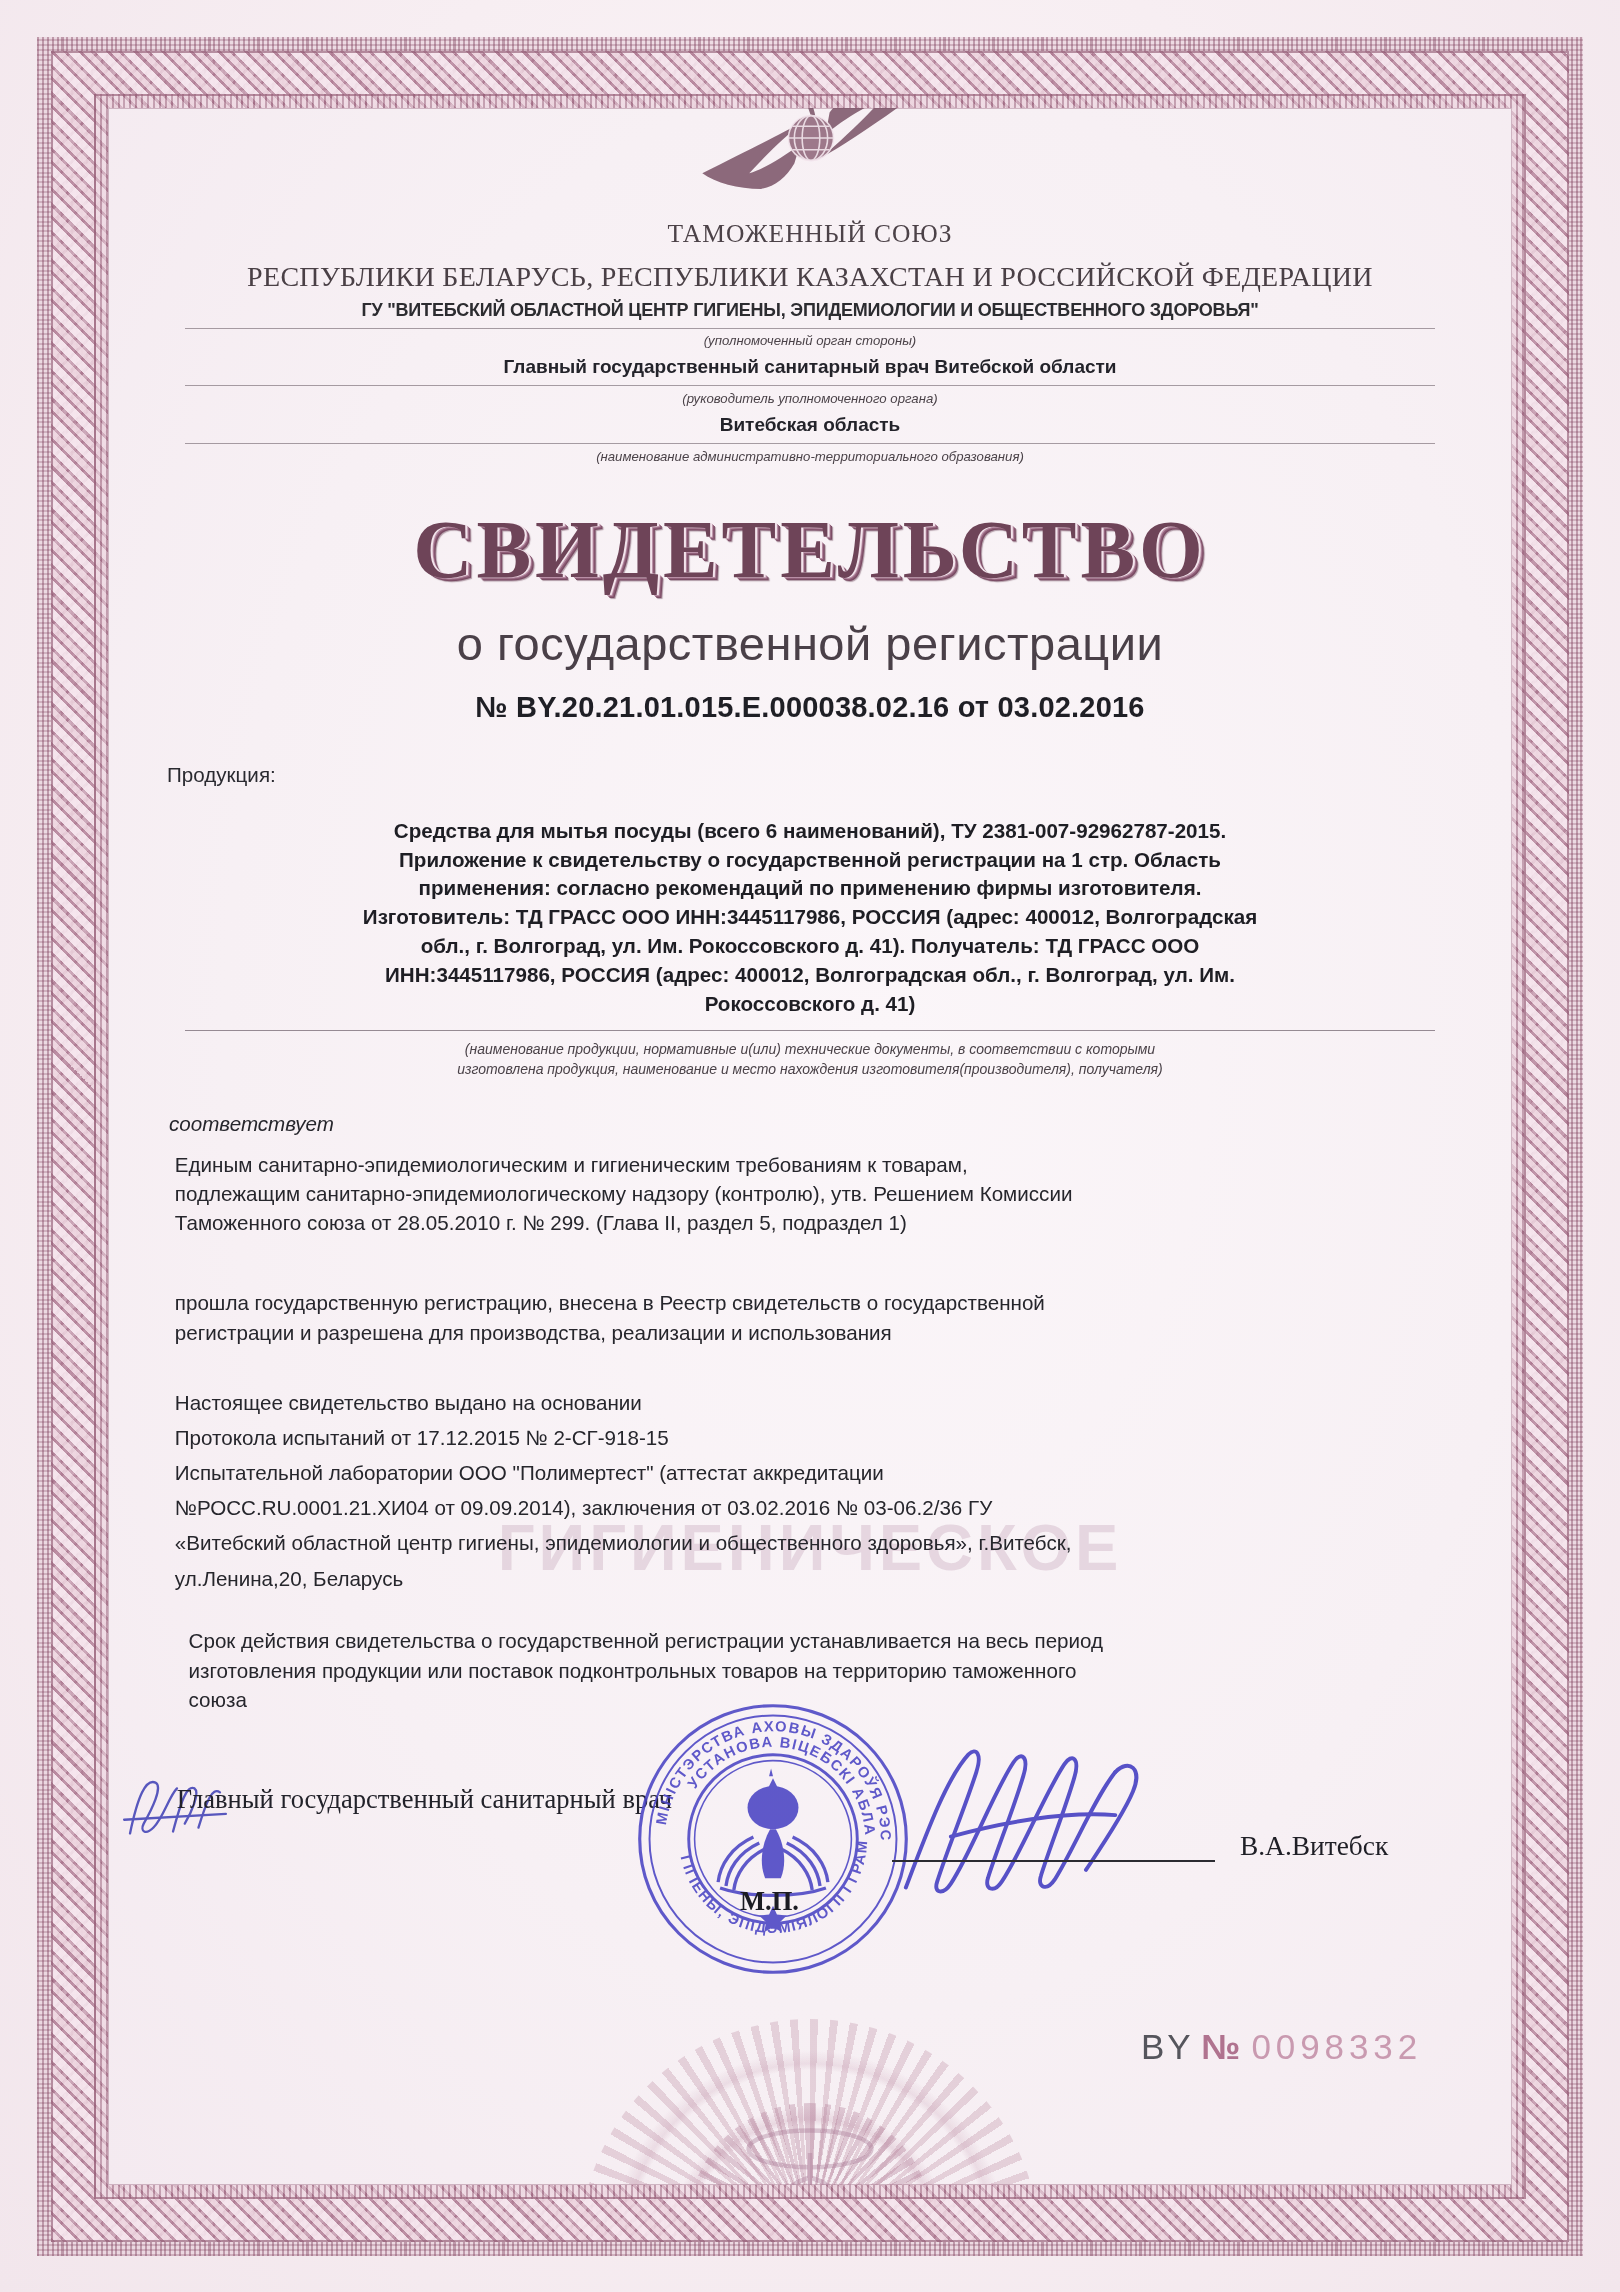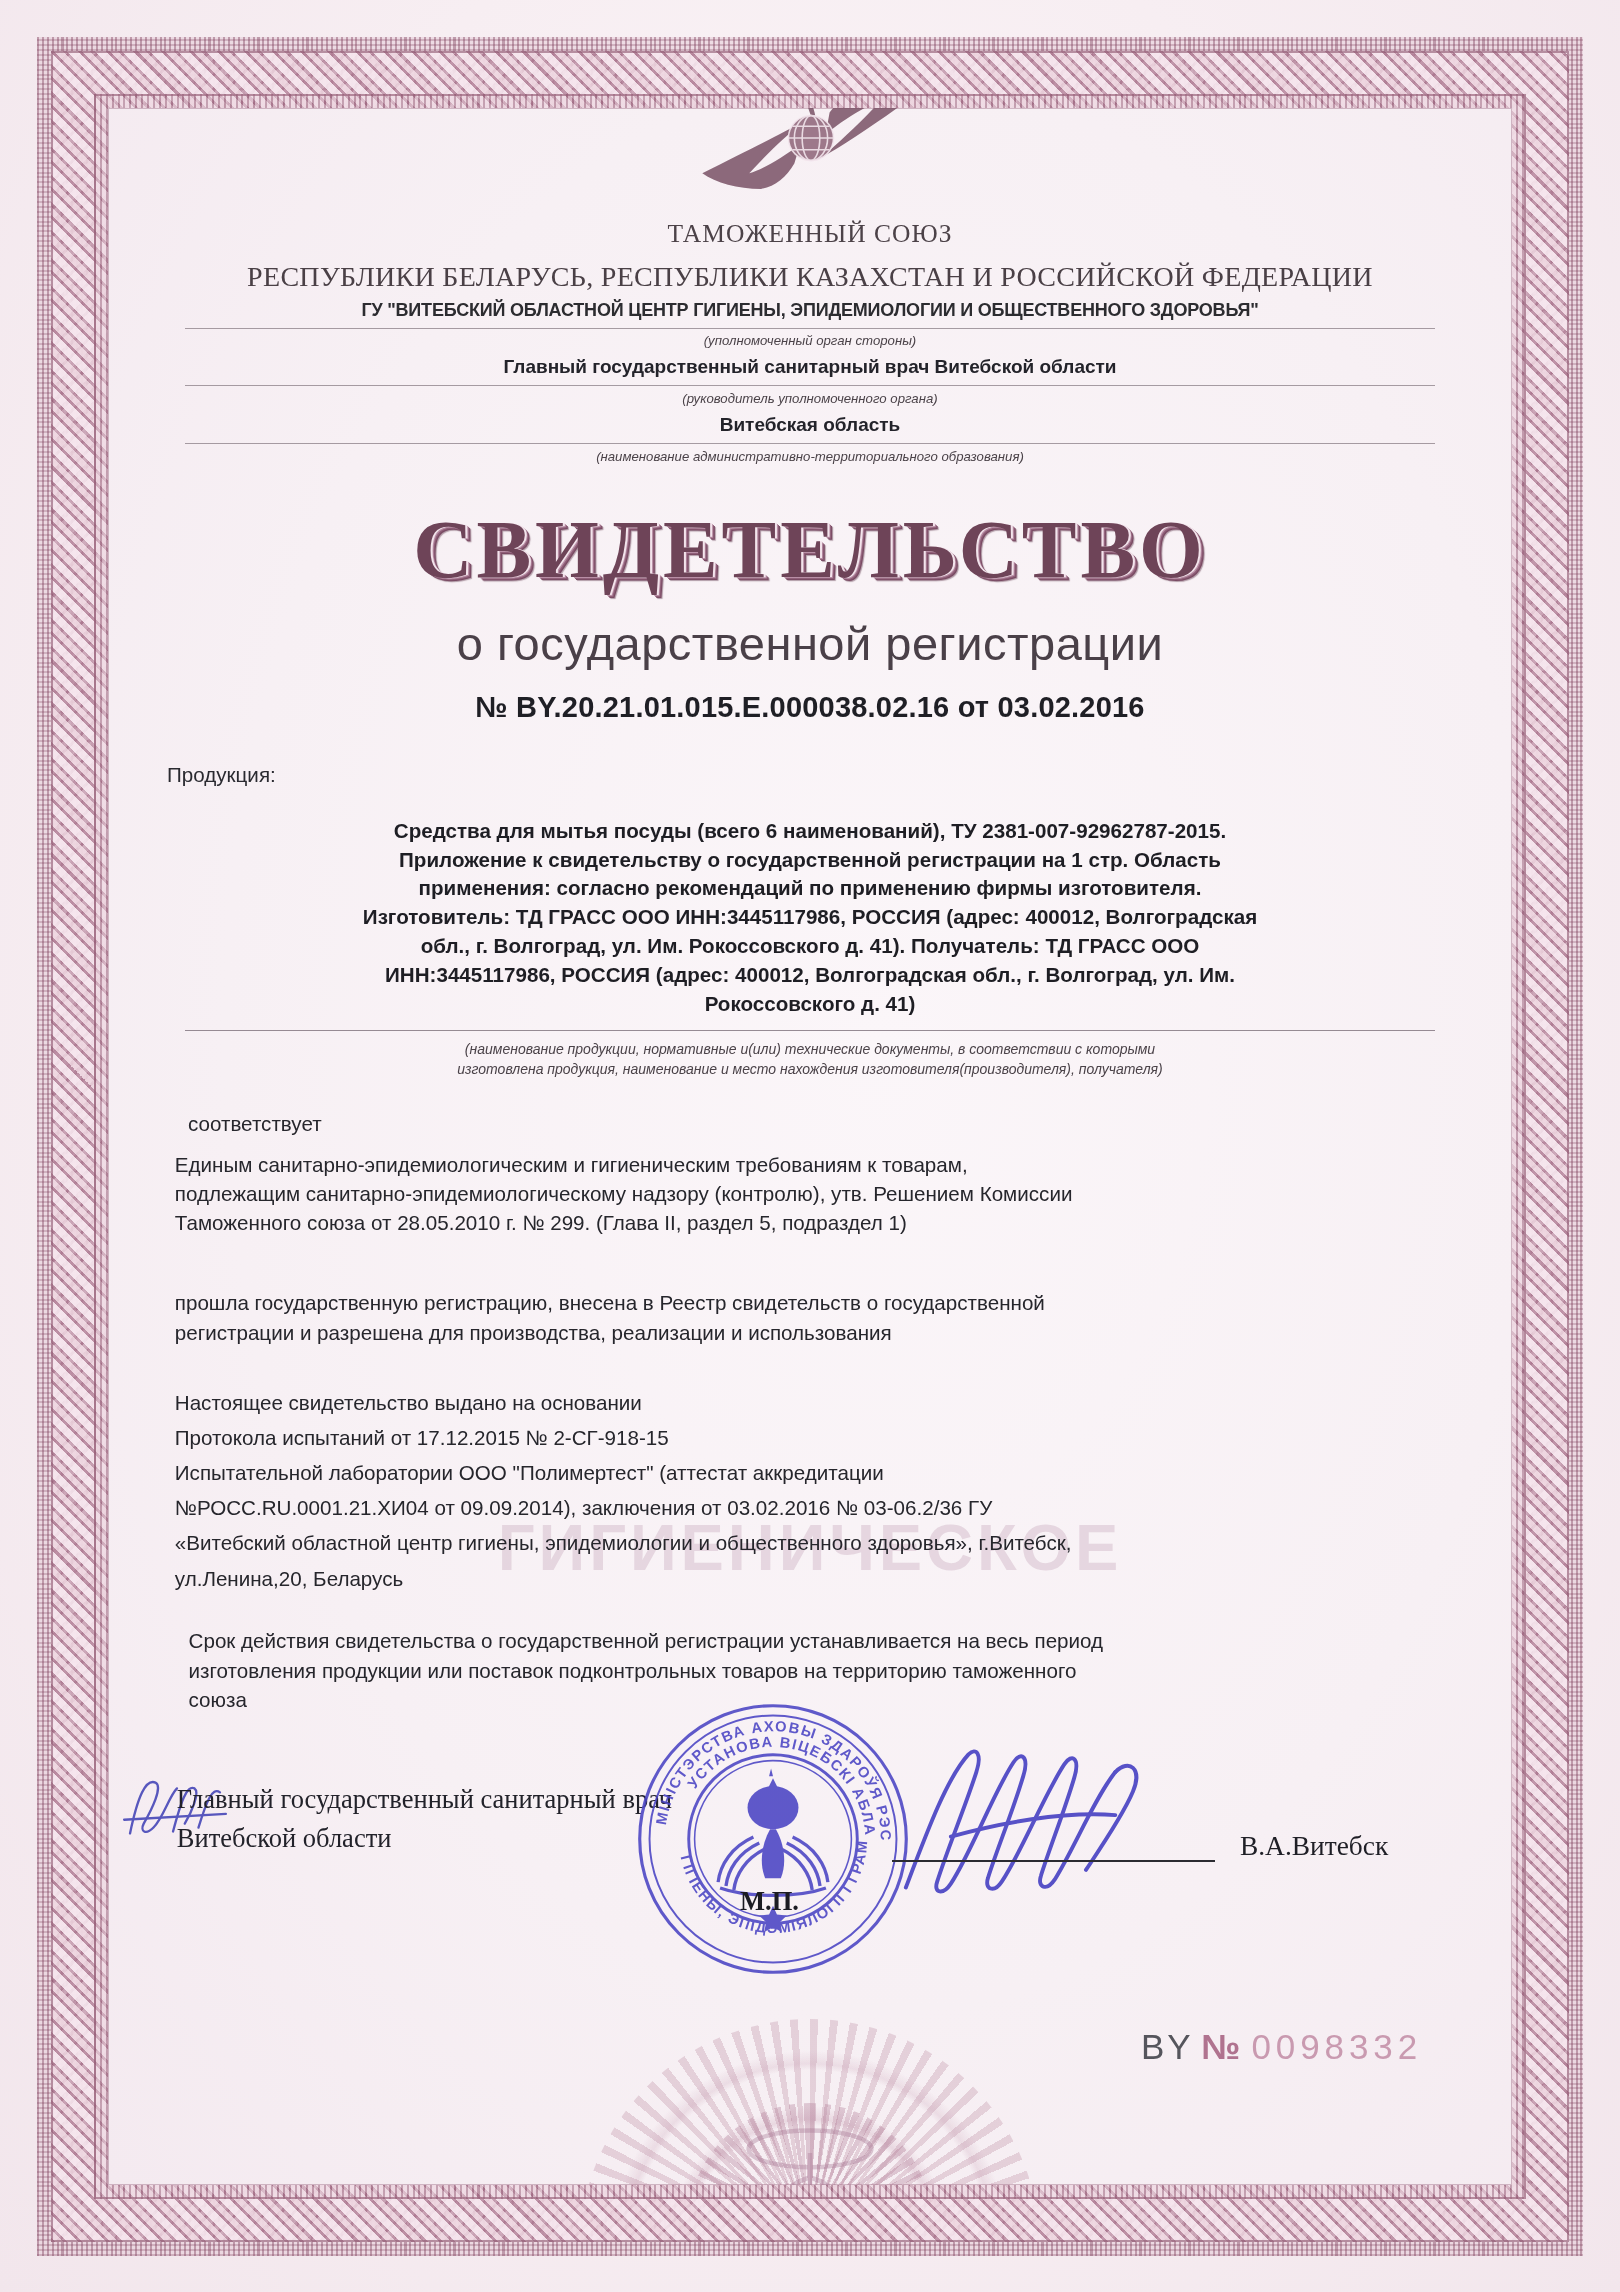--- a/index.html
+++ b/index.html
@@ -164,21 +164,21 @@
   }
   .rule-wide{height:1px;background:#7d717a;opacity:.8;margin:11.8px 17.6px 0 17.6px;}
   .cap-block{
     margin:7.8px 69px 0 69px;text-align:center;
     font-size:14px;font-style:italic;color:#4a4248;line-height:1.45;
   }
 
   .body-txt{
     font-size:20.6px;color:#26262c;line-height:1.42;
   }
-  .s-conform{margin-top:29px;margin-left:21px;}
+  .s-conform{margin-top:29px;margin-left:2px;font-style:italic;}
   .s-req{margin-top:11.8px;margin-left:7.8px;}
   .s-reg{margin-top:51px;margin-left:7.8px;}
   .s-basis{margin-top:41px;margin-left:7.8px;}
   .s-basis .ln{margin-top:5.9px;}
   .s-term{margin-top:33px;margin-left:21.6px;line-height:1.45;}
 
   
   .sig-row{
     position:relative;margin-top:65px;height:147px;
   }
@@ -335,21 +335,20 @@
           <g fill="none" stroke="currentColor" stroke-width="2.4" stroke-linecap="round">
             <path d="M14 72 C22 34 30 16 40 20 C48 24 36 48 28 62 C24 70 30 74 38 66 C48 56 54 34 62 26"></path>
             <path d="M58 70 C66 40 72 22 80 26 C86 30 76 52 70 62"></path>
             <path d="M84 66 C92 40 98 24 106 30"></path>
             <path d="M8 58 L112 52"></path>
           </g>
         </svg>
 
         <div class="sig-title">
           <div>Главный государственный санитарный врач</div>
-          <div>Витебской области</div>
         </div>
 
         <svg class="stamp" viewBox="0 0 300 300">
           <defs>
             <path id="arcTop" d="M 40 150 A 110 110 0 0 1 260 150"></path>
             <path id="arcBot" d="M 54 150 A 96 96 0 0 0 246 150"></path>
             <path id="arcTop2" d="M 56 150 A 94 94 0 0 1 244 150"></path>
           </defs>
           <g fill="none" stroke="currentColor">
             <circle cx="150" cy="150" r="136" stroke-width="3.2"></circle>

